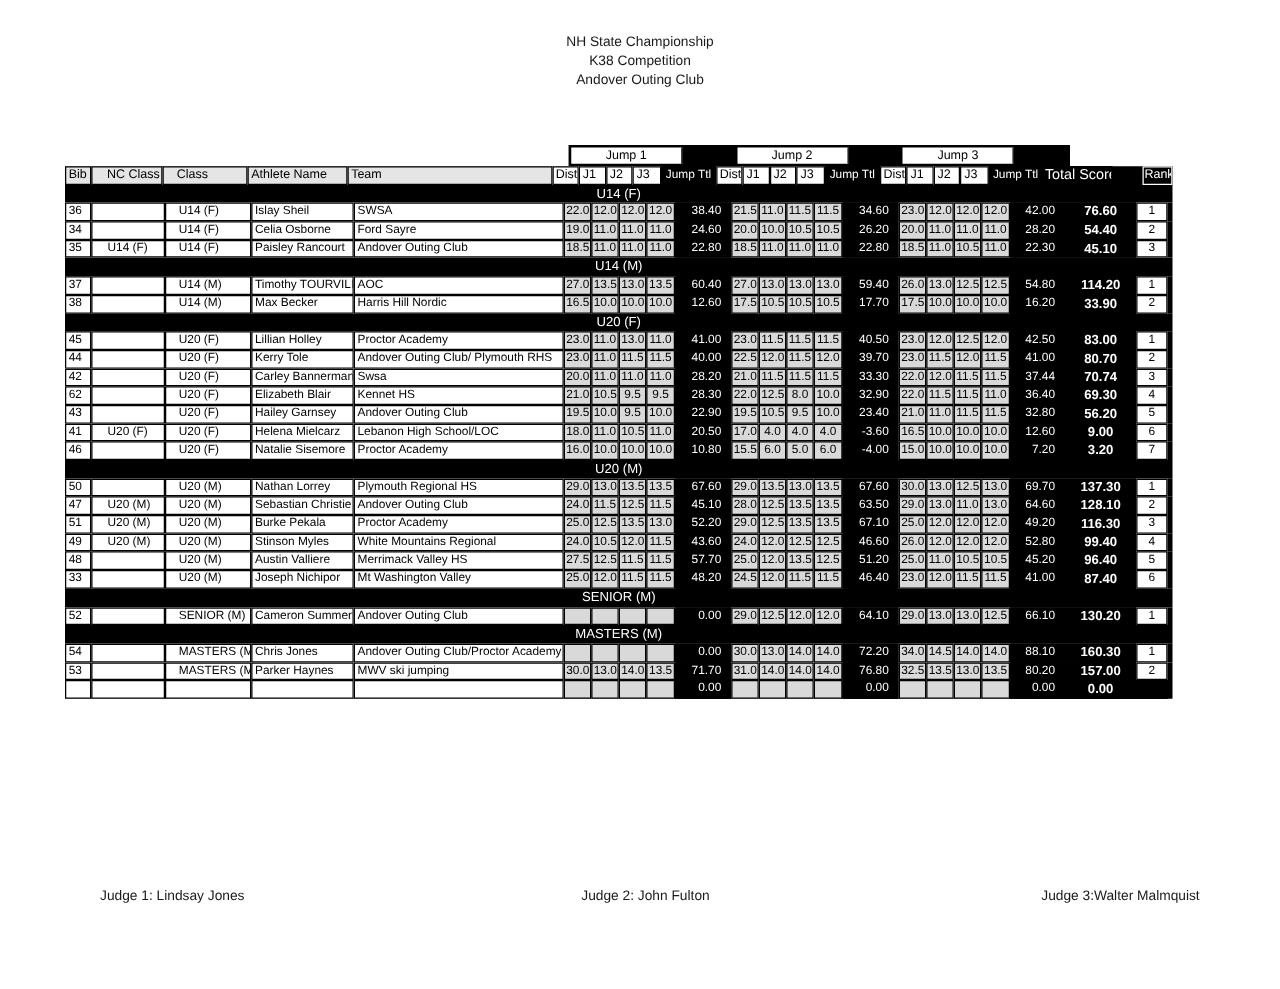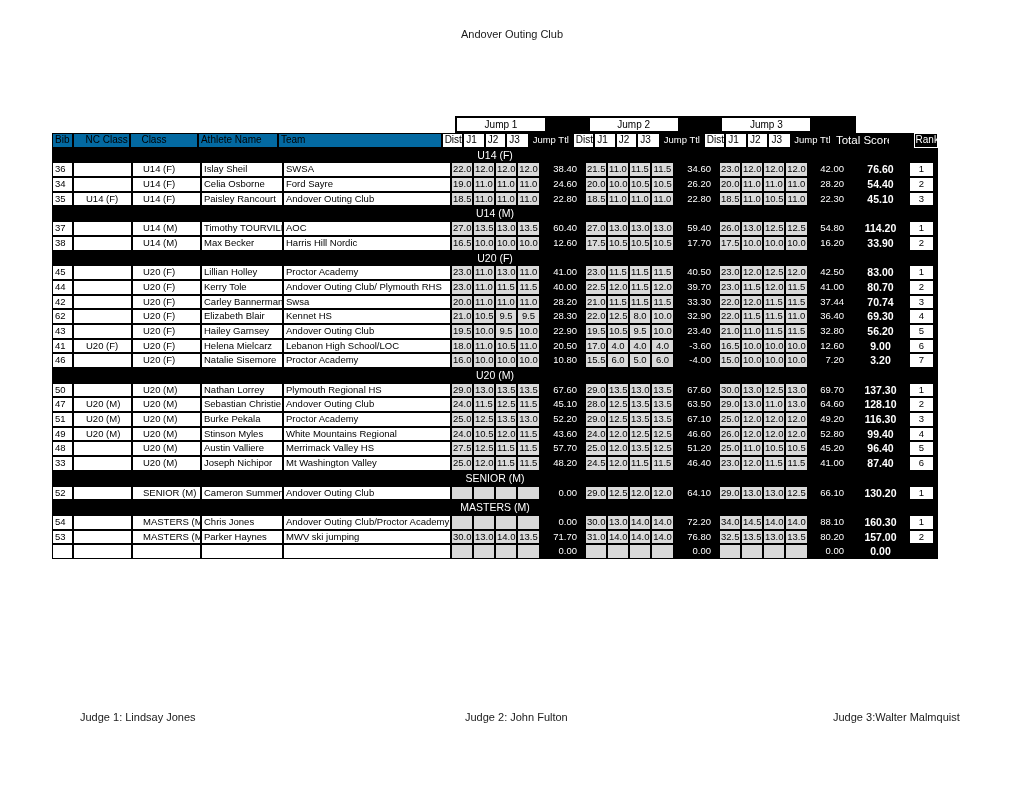--- a/index.html
+++ b/index.html
@@ -38,37 +38,39 @@
   .c-team{width:168px;padding-left:2px;}
   .c-d{width:22px;text-align:center;background:#d9d9d9;}
   .c-j{width:22px;text-align:center;background:#d9d9d9;}
   .c-j3{width:23px;text-align:center;background:#d9d9d9;}
   .c-ttl{width:45px;background:#000;border-color:#000;color:#fff;text-align:right;padding-right:7px;}
   .c-ttl.last{width:44px;}
   .c-total{width:57px;background:#000;border-color:#000;color:#fff;text-align:center;font-weight:bold;font-size:10.5px;}
   .c-rank{width:25px;text-align:center;}
   .c-rank.empty{background:#000;border-color:#000;}
   
-  .hrow .cell{background:#0369a1;font-size:10px;}
+  .hrow .cell{background:#e5e5e5;font-size:10px;}
   .hrow .c-d,.hrow .c-j,.hrow .c-j3{background:#fff;text-align:left;padding-left:2px;}
   .hrow .c-ttl{background:#000;color:#fff;text-align:center;padding-right:1px;font-size:9.5px;}
   .hrow .c-total{background:#000;color:#fff;font-weight:400;font-size:11.5px;}
   .hrow .c-rank{background:#000;color:#fff;border:1px solid #fff;font-size:10px;margin-left:24px;}
   
   .band{height:14.7px;background:#000;color:#fff;text-align:center;
     font-size:10.5px;line-height:14px;}
   .judges{position:absolute;top:711px;left:0;width:1024px;height:16px;font-size:11px;color:#1a1a1a;}
   .judge1{position:absolute;left:80px;}
   .judge2{position:absolute;left:465px;}
   .judge3{position:absolute;left:833px;}
 </style>
 </head>
 <body>
 
 <div class="title-block">
+  <div>NH State Championship</div>
+  <div>K38 Competition</div>
   <div>Andover Outing Club</div>
 </div>
 
 <div class="sheet">
   <div class="jumps-header" id="jumpsHeader">
       <div class="jump-group jg1">
         <div class="jump-label-box">Jump 1</div>
         <div class="jump-label-gap"></div>
       </div>
       <div class="jump-group jg2">

